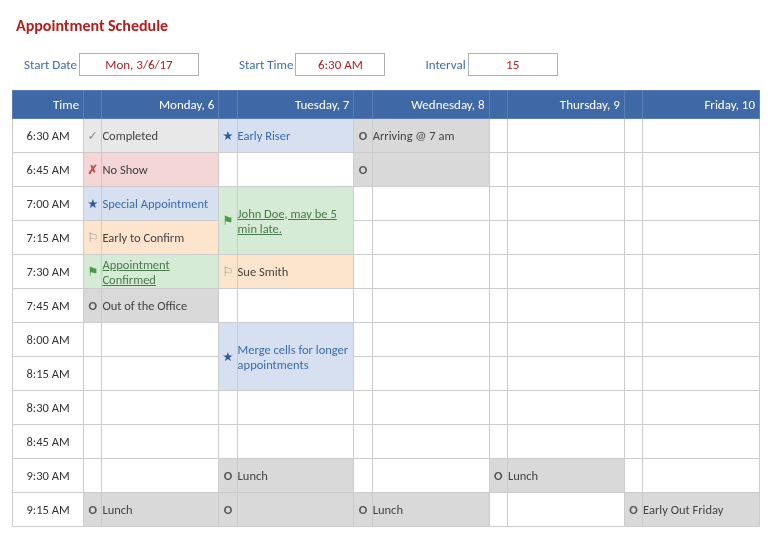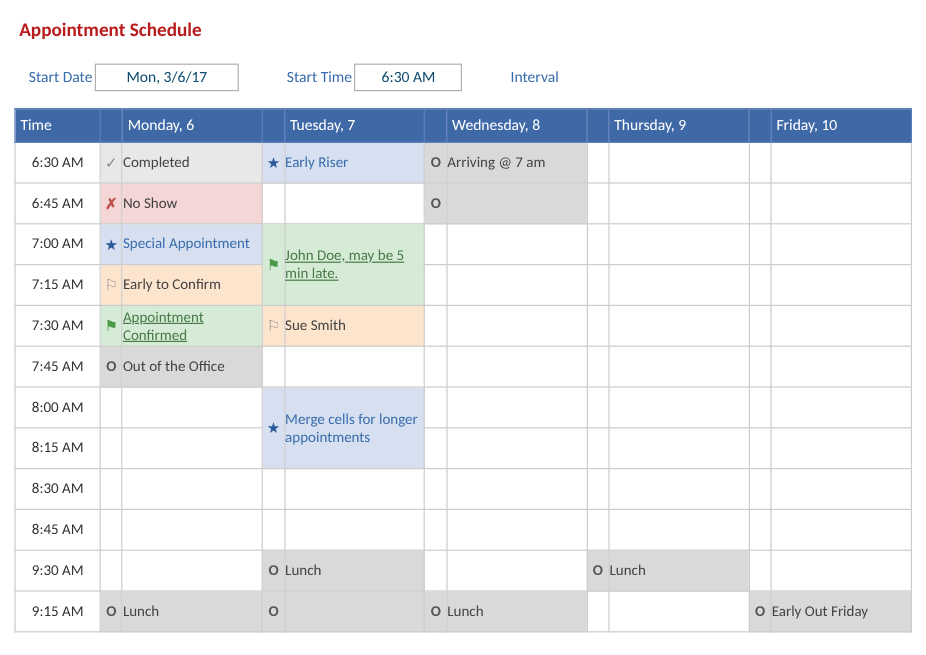--- a/index.html
+++ b/index.html
@@ -1,24 +1,24 @@
 <!DOCTYPE html>
 <html><head>
 <meta charset="utf-8">
 <style>
   * { box-sizing: border-box; margin: 0; padding: 0; }
   body { font-family: Calibri, Arial, sans-serif; background: #fff; padding: 8px 12px; font-size: 13px; color: #333; }
   .title { color: #b91c1c; font-weight: bold; font-size: 16px; margin: 8px 4px 18px 4px; }
   .controls { display: flex; align-items: center; margin-bottom: 14px; padding-left: 12px; }
   .ctrl-label { color: #3a6dad; font-size: 13px; margin-right: 2px; }
-  .ctrl-box { border: 1px solid #b0b0b0; padding: 3px 10px; min-width: 90px; text-align: center; font-size: 13px; color: #0c4a6e; background: #fff; }
+  .ctrl-box { border: 1px solid #b0b0b0; padding: 3px 10px; min-width: 90px; text-align: center; font-size: 13px; color: #b91c1c; background: #fff; }
   .ctrl-box.wide { min-width: 120px; }
   .spacer { flex: 0 0 40px; }
   .grid { border-collapse: collapse; width: 748px; table-layout: fixed; }
-  .grid th { background: #3f68a6; color: #fff; font-weight: normal; font-size: 13px; padding: 6px 4px; border: 1px solid #5a7db8; text-align: left; }
+  .grid th { background: #3f68a6; color: #fff; font-weight: normal; font-size: 13px; padding: 6px 4px; border: 1px solid #5a7db8; text-align: right; }
   .grid th.time-h { width: 70px; }
   .grid th.ic { width: 18px; }
   .grid th.day { width: 115px; }
   .grid td { border: 1px solid #ccc; padding: 0; height: 34px; vertical-align: middle; font-size: 12.5px; }
   .grid td.time { text-align: center; color: #333; background: #fff; padding: 0 4px; }
   .icon-cell { width: 18px; text-align: center; font-size: 11px; }
   .txt-cell { padding: 0 5px; color: #444; }
   .bg-gray { background: #d9d9d9; }
   .bg-ltgray { background: #e8e8e8; }
   .bg-pink { background: #f5d6d6; }
@@ -42,20 +42,21 @@
 <div class="title">Appointment Schedule</div>
 
 <div class="controls">
   <span class="ctrl-label">Start Date</span>
   <span class="ctrl-box wide">Mon, 3/6/17</span>
   <span class="spacer"></span>
   <span class="ctrl-label">Start Time</span>
   <span class="ctrl-box">6:30 AM</span>
   <span class="spacer"></span>
   <span class="ctrl-label">Interval</span>
+  <span class="ctrl-box">15</span>
 </div>
 
 <table class="grid">
   <thead>
     <tr>
       <th class="time-h">Time</th>
       <th class="ic"></th>
       <th class="day">Monday, 6</th>
       <th class="ic"></th>
       <th class="day">Tuesday, 7</th>

